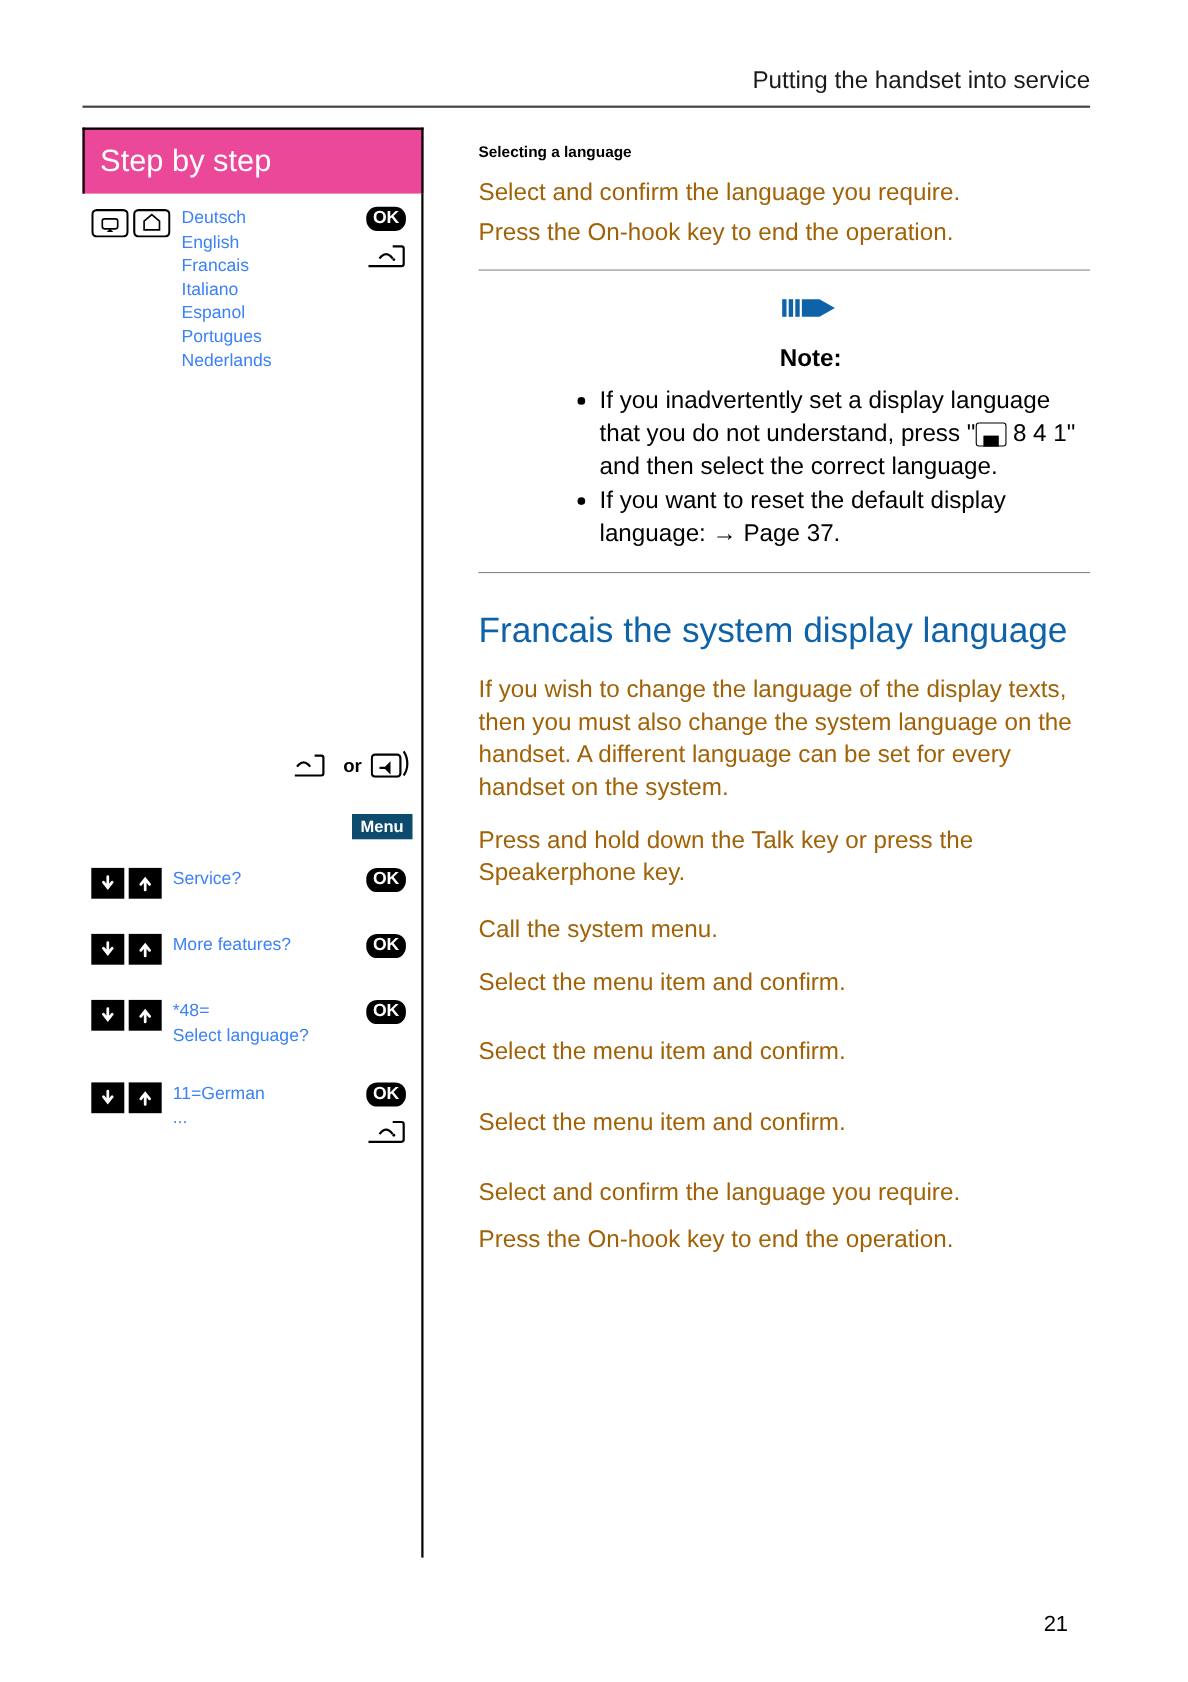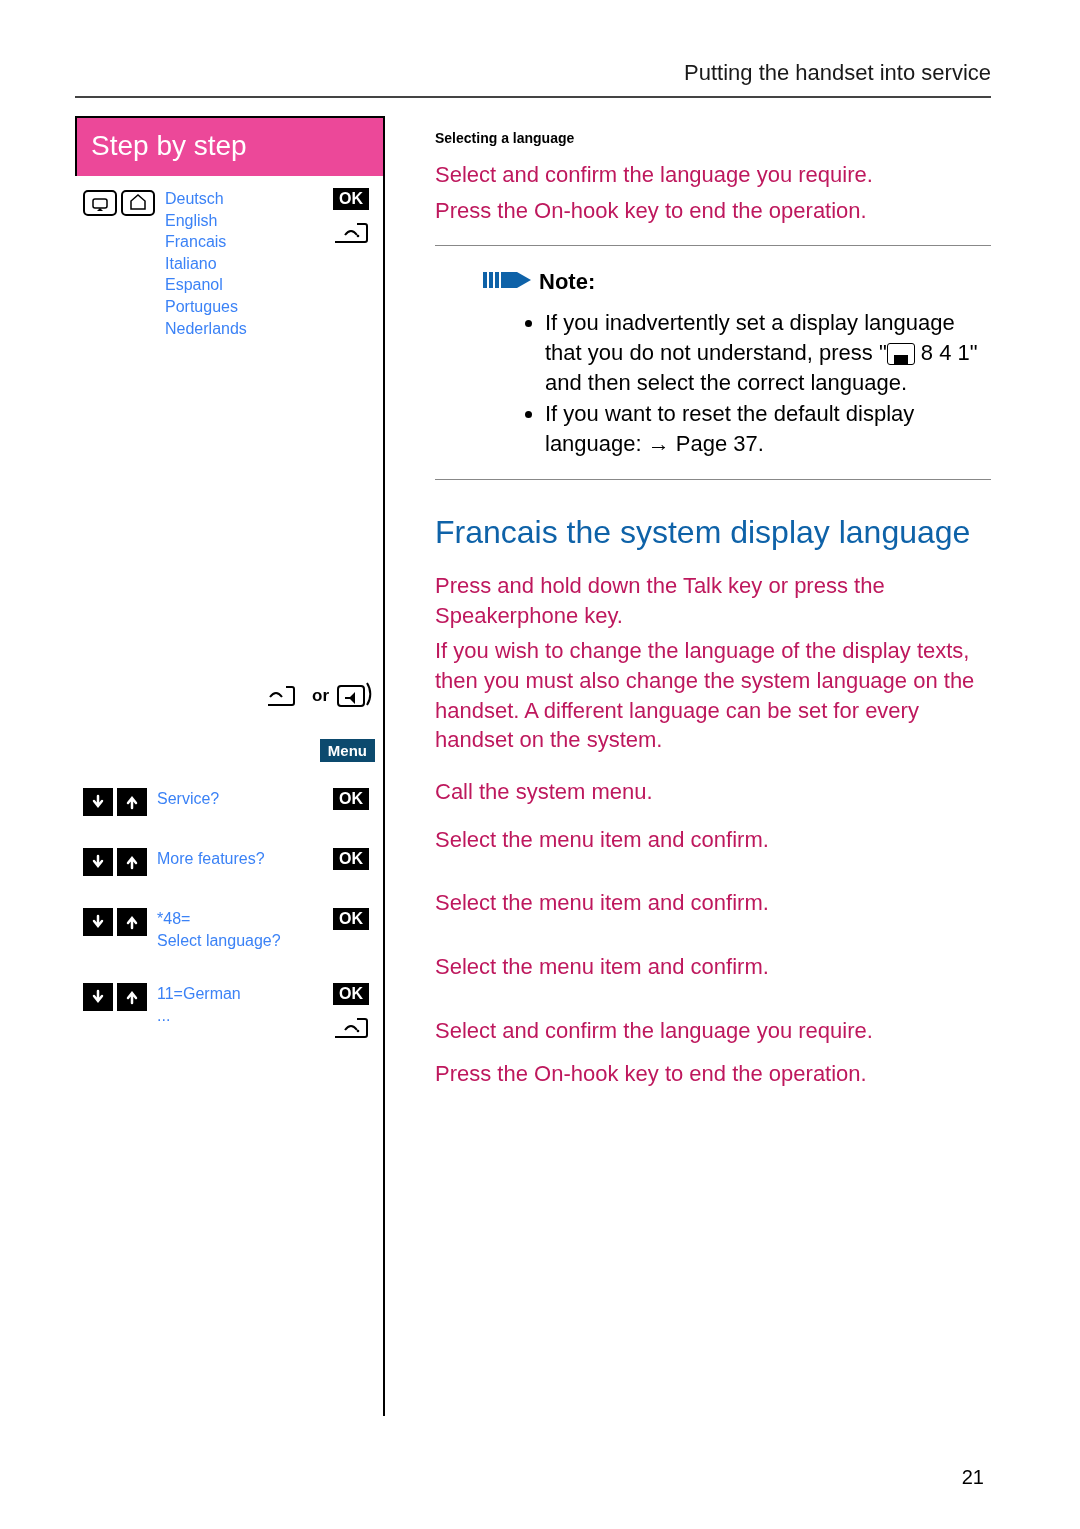--- a/index.html
+++ b/index.html
@@ -71,21 +71,21 @@
     font-size: 16px;
     line-height: 1.35;
     color: #3b82f6;
   }
   .ok-badge {
     background: #000;
     color: #fff;
     font-size: 16px;
     font-weight: bold;
     padding: 2px 6px;
-    border-radius: 0;
+    border-radius: 10px;
     display: inline-block;
     line-height: 1.1;
   }
   .menu-badge {
     background: #0c4a6e;
     color: #fff;
     font-size: 15px;
     font-weight: bold;
     padding: 3px 8px;
     display: inline-block;
@@ -100,33 +100,34 @@
   }
   .h3 {
     font-weight: bold;
     font-size: 14px;
     margin: 14px 0 14px 0;
   }
   .body-p {
     font-size: 22px;
     line-height: 1.35;
     margin: 6px 0;
-    color: #be185d;
+    color: #a16207;
     hyphens: auto;
   }
   .sub-rule {
     border: none;
     border-top: 1.5px solid #888;
     margin: 20px 0;
   }
   .note-head {
     display: flex;
     align-items: center;
-    gap: 4px;
+    gap: 14px;
     margin: 14px 0 10px 48px;
+    flex-direction: column;
   }
   .note-label {
     font-weight: bold;
     font-size: 22px;
   }
   .note-list {
     margin: 0 0 0 90px;
     padding: 0 0 0 20px;
     font-size: 22px;
     line-height: 1.35;
@@ -136,21 +137,21 @@
   }
   .h2 {
     color: #0e62a8;
     font-size: 32px;
     font-weight: normal;
     margin: 34px 0 20px 0;
   }
   .page-number {
     position: absolute;
     bottom: 40px;
-    right: 82px;
+    right: 95px;
     font-size: 20px;
   }
   
   .ic {
     display: inline-block;
     vertical-align: middle;
   }
   .arrow-key {
     width: 30px; height: 28px;
     background: #000;
@@ -371,22 +372,22 @@
           <span>If you inadvertently set a display language that you do not understand, press "</span><span class="inline-key"><span class="sq"></span></span><span> 8 4 1"</span>
           <span>and then select the correct language.</span>
         </li>
         <li>If you want to reset the default display language: → Page 37.</li>
       </ul>
 
       <hr class="sub-rule">
 
       <div class="h2">Francais the system display language</div>
 
+      <p class="body-p">If you wish to change the language of the display texts, then you must also change the system language on the handset. A different language can be set for every handset on the system.</p>
       <p class="body-p" style="margin-top:18px;">Press and hold down the Talk key or press the Speakerphone key.</p>
-      <p class="body-p">If you wish to change the language of the display texts, then you must also change the system language on the handset. A different language can be set for every handset on the system.</p>
       <p class="body-p" style="margin-top:22px;">Call the system menu.</p>
       <p class="body-p" style="margin-top:18px;">Select the menu item and confirm.</p>
       <p class="body-p" style="margin-top:34px;">Select the menu item and confirm.</p>
       <p class="body-p" style="margin-top:34px;">Select the menu item and confirm.</p>
       <p class="body-p" style="margin-top:34px;">Select and confirm the language you require.</p>
       <p class="body-p" style="margin-top:14px;">Press the On-hook key to end the operation.</p>
     </div>
   </div>
 
   <div class="page-number">21</div>

